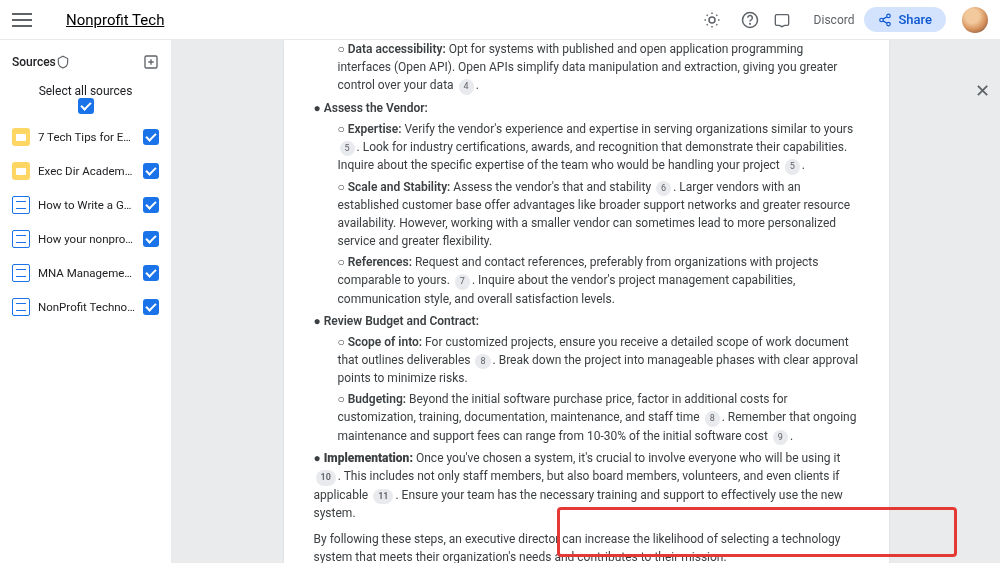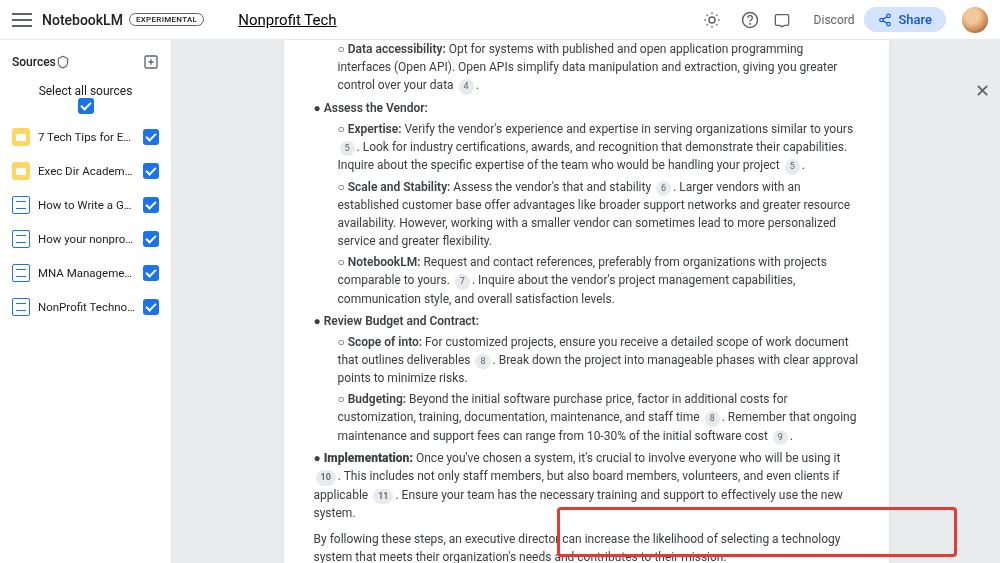--- a/index.html
+++ b/index.html
@@ -44,24 +44,20 @@
 </head>
 <body>
 
 <div class="app">
   <div class="topbar">
     <div class="hamburger">
         <div></div>
         <div></div>
         <div></div>
       </div>
-    <div class="logo">
-      <span>NotebookLM</span>
-      <span class="exp-badge">EXPERIMENTAL</span>
-    </div>
     <div class="title">Nonprofit Tech</div>
     <div class="spacer"></div>
     <div class="icon-btn">
       <svg width="18" height="18" viewBox="0 0 24 24" fill="none" stroke="currentColor" stroke-width="2">
           <circle cx="12" cy="12" r="4"></circle>
           <path d="M12 2v2M12 20v2M4.9 4.9l1.4 1.4M17.7 17.7l1.4 1.4M2 12h2M20 12h2M4.9 19.1l1.4-1.4M17.7 6.3l1.4-1.4"></path>
         </svg>
     </div>
     <div class="icon-btn">
       <svg width="18" height="18" viewBox="0 0 24 24" fill="none" stroke="currentColor" stroke-width="2">
@@ -145,21 +141,21 @@
     </div>
 
     <div class="content">
       <div class="close-x">✕</div>
 
       <div class="card">
         <div class="sub" style="margin-top:0">○ <b>Data accessibility:</b> <span>Opt for systems with published and open application programming interfaces (Open API). Open APIs simplify data manipulation and extraction, giving you greater control over your data</span> <span class="ref">4</span>.</div>
         <div class="bullet">● <span>Assess the Vendor:</span></div>
         <div class="sub">○ <b>Expertise:</b> <span>Verify the vendor's experience and expertise in serving organizations similar to yours</span> <span class="ref">5</span><span>. Look for industry certifications, awards, and recognition that demonstrate their capabilities. Inquire about the specific expertise of the team who would be handling your project</span> <span class="ref">5</span>.</div>
         <div class="sub">○ <b>Scale and Stability:</b> <span>Assess the vendor's that and stability</span> <span class="ref">6</span><span>. Larger vendors with an established customer base offer advantages like broader support networks and greater resource availability. However, working with a smaller vendor can sometimes lead to more personalized service and greater flexibility.</span></div>
-        <div class="sub">○ <b>NotebookLM:</b> <span>Request and contact references, preferably from organizations with projects comparable to yours.</span> <span class="ref">7</span><span>. Inquire about the vendor's project management capabilities, communication style, and overall satisfaction levels.</span></div>
+        <div class="sub">○ <b>References:</b> <span>Request and contact references, preferably from organizations with projects comparable to yours.</span> <span class="ref">7</span><span>. Inquire about the vendor's project management capabilities, communication style, and overall satisfaction levels.</span></div>
         <div class="bullet">● <span>Review Budget and Contract:</span></div>
         <div class="sub">○ <b>Scope of into:</b> <span>For customized projects, ensure you receive a detailed scope of work document that outlines deliverables</span> <span class="ref">8</span><span>. Break down the project into manageable phases with clear approval points to minimize risks.</span></div>
         <div class="sub">○ <b>Budgeting:</b> <span>Beyond the initial software purchase price, factor in additional costs for customization, training, documentation, maintenance, and staff time</span> <span class="ref">8</span><span>. Remember that ongoing maintenance and support fees can range from 10-30% of the initial software cost</span> <span class="ref">9</span>.</div>
         <div class="bullet">● <b>Implementation:</b> <span style="font-weight:400">Once you've chosen a system, it's crucial to involve everyone who will be using it</span> <span class="ref">10</span><span style="font-weight:400">. This includes not only staff members, but also board members, volunteers, and even clients if applicable</span> <span class="ref">11</span><span style="font-weight:400">. Ensure your team has the necessary training and support to effectively use the new system.</span></div>
         <div class="follow">By following these steps, an executive director can increase the likelihood of selecting a technology system that meets their organization's needs and contributes to their mission.</div>
 
       </div>
 
       <div class="suggestions" id="sugg-row"></div>
 

